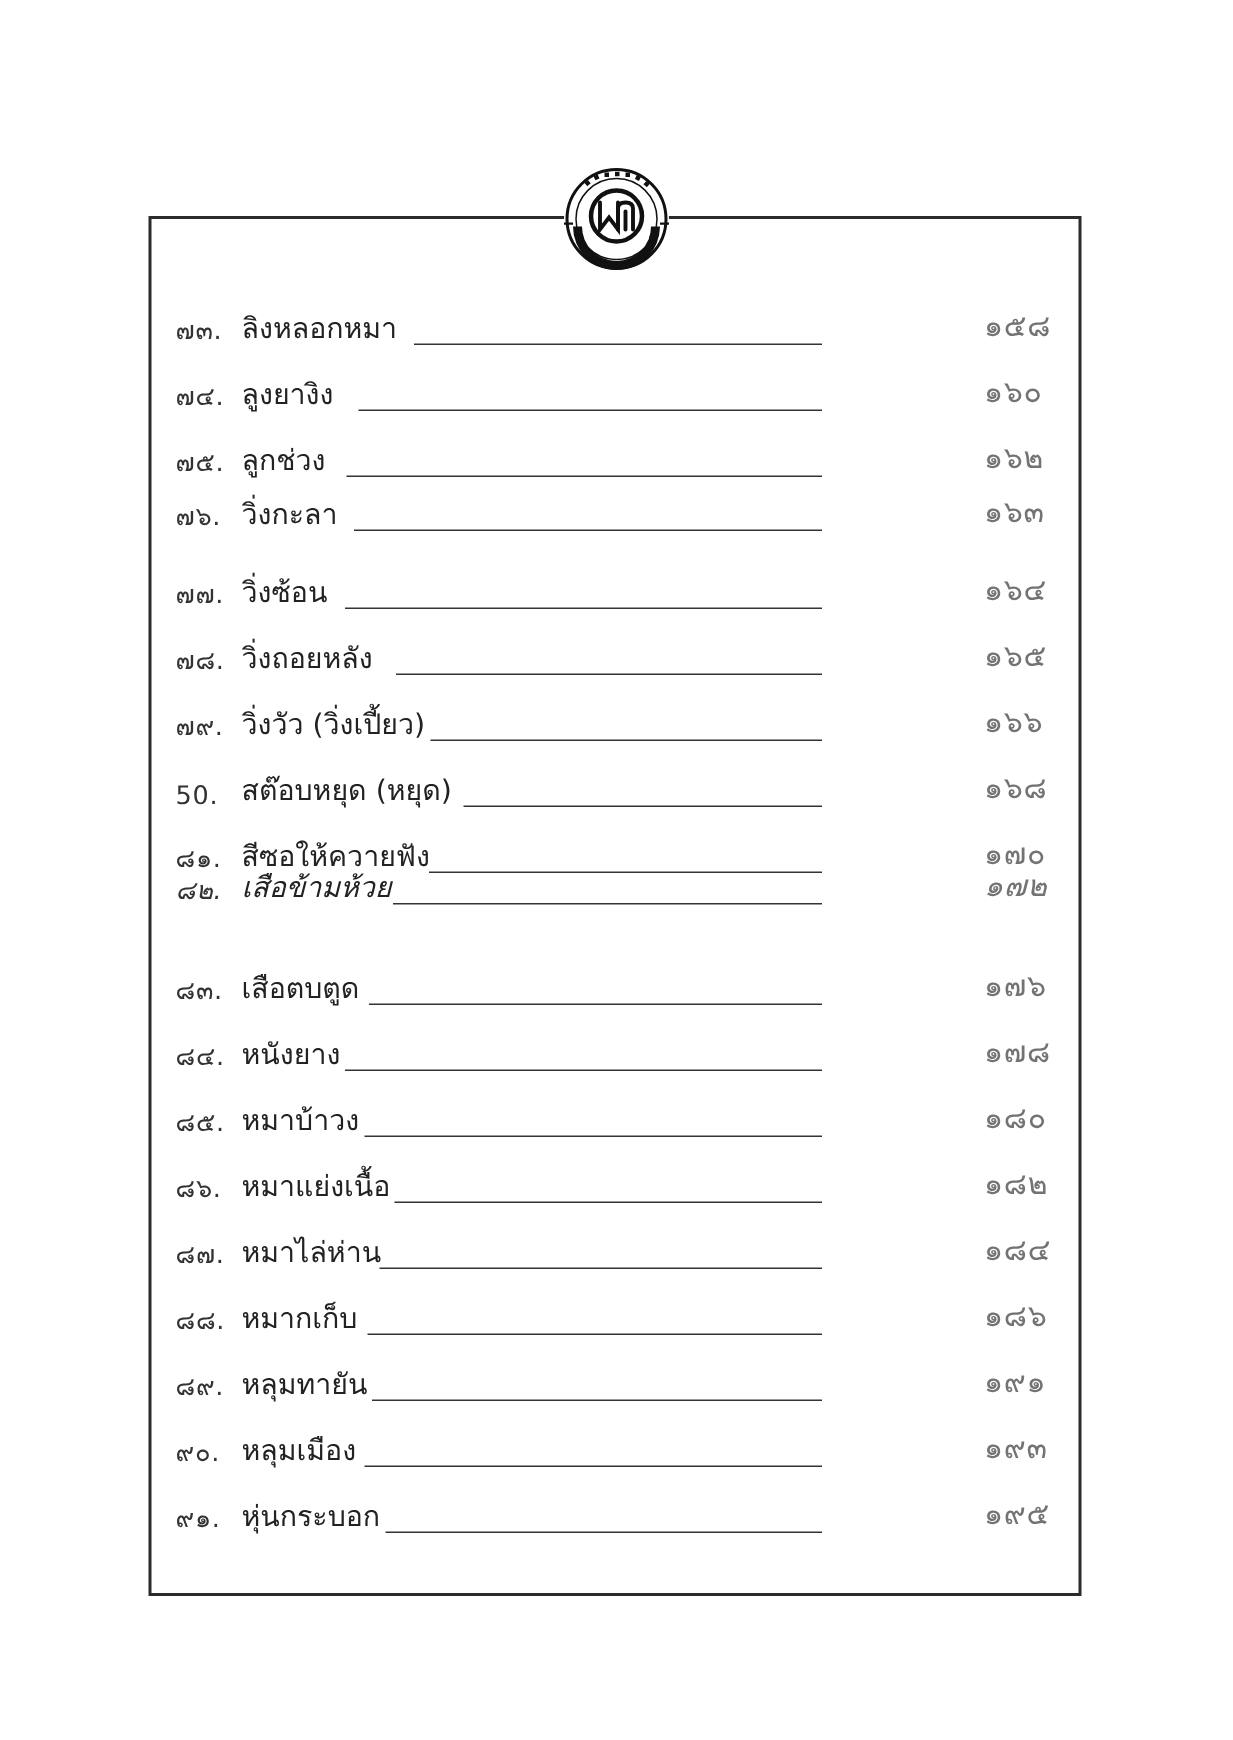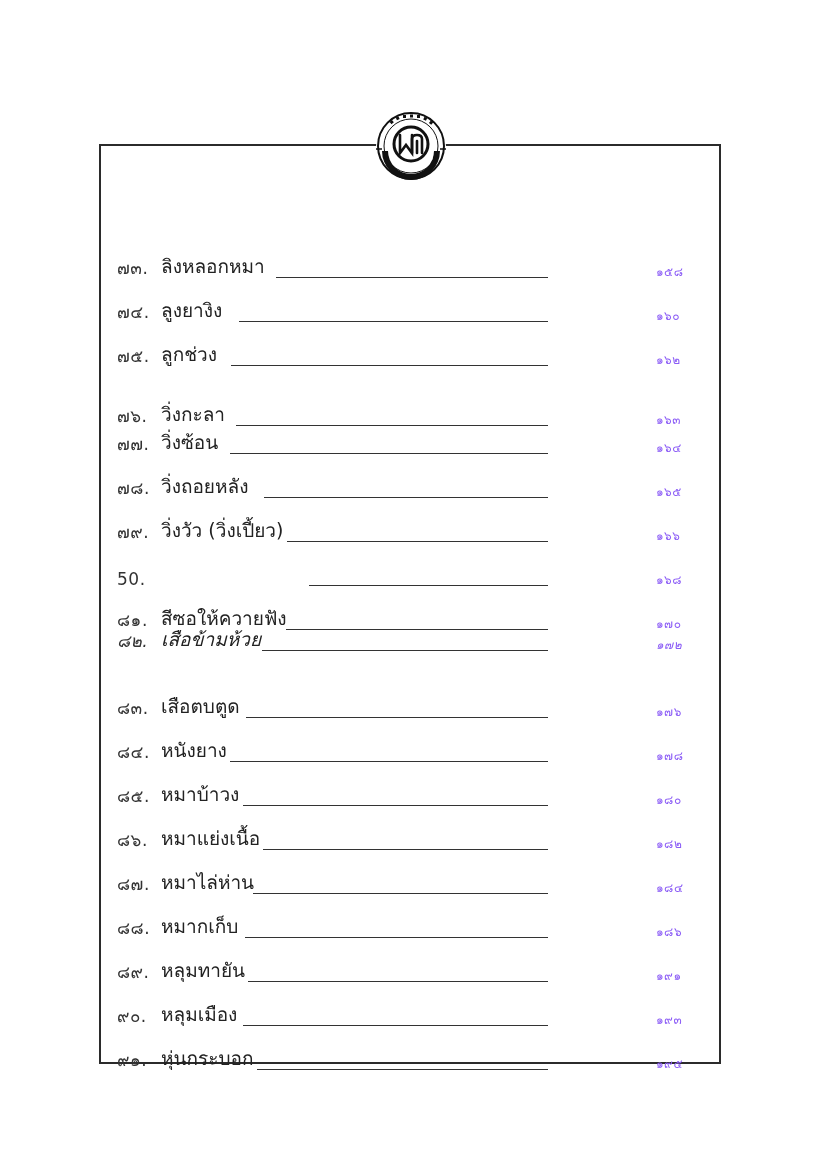--- a/index.html
+++ b/index.html
@@ -4,25 +4,25 @@
   <style>
     html, body { margin: 0; padding: 0; background: #ffffff; }
     body { width: 822px; height: 1160px; position: relative; overflow: hidden;
            font-family: "DejaVu Sans", "Liberation Sans", sans-serif; color: #2a2a2a; }
     .frame { position: absolute; left: 99px; top: 144px; width: 622px; height: 920px;
              border: 2px solid #2b2b2b; border-right-width: 2px; box-sizing: border-box; }
     .logo { position: absolute; left: 376px; top: 111px; width: 70px; height: 70px;
             background: #fff; border-radius: 50%; }
     .logo svg { width: 70px; height: 70px; display: block; }
     .toc { position: absolute; left: 0; top: 0; width: 822px; }
-    .row { position: absolute; left: 0; width: 731px; height: 30px; display: flex; align-items: flex-end; margin-top: 48px; }
+    .row { position: absolute; left: 0; width: 731px; height: 30px; display: flex; align-items: flex-end; }
     .num { position: absolute; left: 117px; bottom: 4px; font-size: 17px; color: #333; letter-spacing: 0.5px; }
     .title { position: absolute; left: 161px; bottom: 4px; font-size: 19px; color: #222; white-space: nowrap; }
     .leader { position: absolute; bottom: 7px; right: 183px; height: 0; border-bottom: 1.6px solid #333; }
-    .page { position: absolute; left: 656px; bottom: 4px; font-size: 12px; color: #8b5cf6; letter-spacing: 0.5px; }
+    .page { position: absolute; left: 656px; bottom: 4px; font-size: 20px; color: #737373; letter-spacing: 0.5px; }
   </style>
 </head>
 <body>
 
 <div class="frame"></div>
 
 <div class="logo">
   <svg viewBox="0 0 70 70" xmlns="http://www.w3.org/2000/svg">
     <circle cx="35" cy="35" r="33" fill="#fff" stroke="#111" stroke-width="2"></circle>
     <circle cx="35" cy="35" r="27" fill="none" stroke="#111" stroke-width="1"></circle>
@@ -69,21 +69,21 @@
     <span class="title">ลูงยางิง</span>
     <span class="leader" style="left:239px;"></span>
     <span class="page">๑๖๐</span>
   </div>
   <div class="row" style="top:295px;">
     <span class="num">๗๕.</span>
     <span class="title">ลูกช่วง</span>
     <span class="leader" style="left:231px;"></span>
     <span class="page">๑๖๒</span>
   </div>
-  <div class="row" style="top:355px;">
+  <div class="row" style="top:331px;">
     <span class="num">๗๖.</span>
     <span class="title">วิ่งกะลา</span>
     <span class="leader" style="left:236px;"></span>
     <span class="page">๑๖๓</span>
   </div>
   <div class="row" style="top:383px;">
     <span class="num">๗๗.</span>
     <span class="title">วิ่งซ้อน</span>
     <span class="leader" style="left:230px;"></span>
     <span class="page">๑๖๔</span>
@@ -95,20 +95,21 @@
     <span class="page">๑๖๕</span>
   </div>
   <div class="row" style="top:471px;">
     <span class="num">๗๙.</span>
     <span class="title">วิ่งวัว (วิ่งเปี้ยว)</span>
     <span class="leader" style="left:287px;"></span>
     <span class="page">๑๖๖</span>
   </div>
   <div class="row" style="top:515px;">
     <span class="num">50.</span>
+    <span class="title">สต๊อบหยุด (หยุด)</span>
     <span class="leader" style="left:309px;"></span>
     <span class="page">๑๖๘</span>
   </div>
   <div class="row" style="top:559px;">
     <span class="num">๘๑.</span>
     <span class="title">สีซอให้ควายฟัง</span>
     <span class="leader" style="left:286px;"></span>
     <span class="page">๑๗๐</span>
   </div>
   <div class="row" style="top:580px;font-style:italic;">

